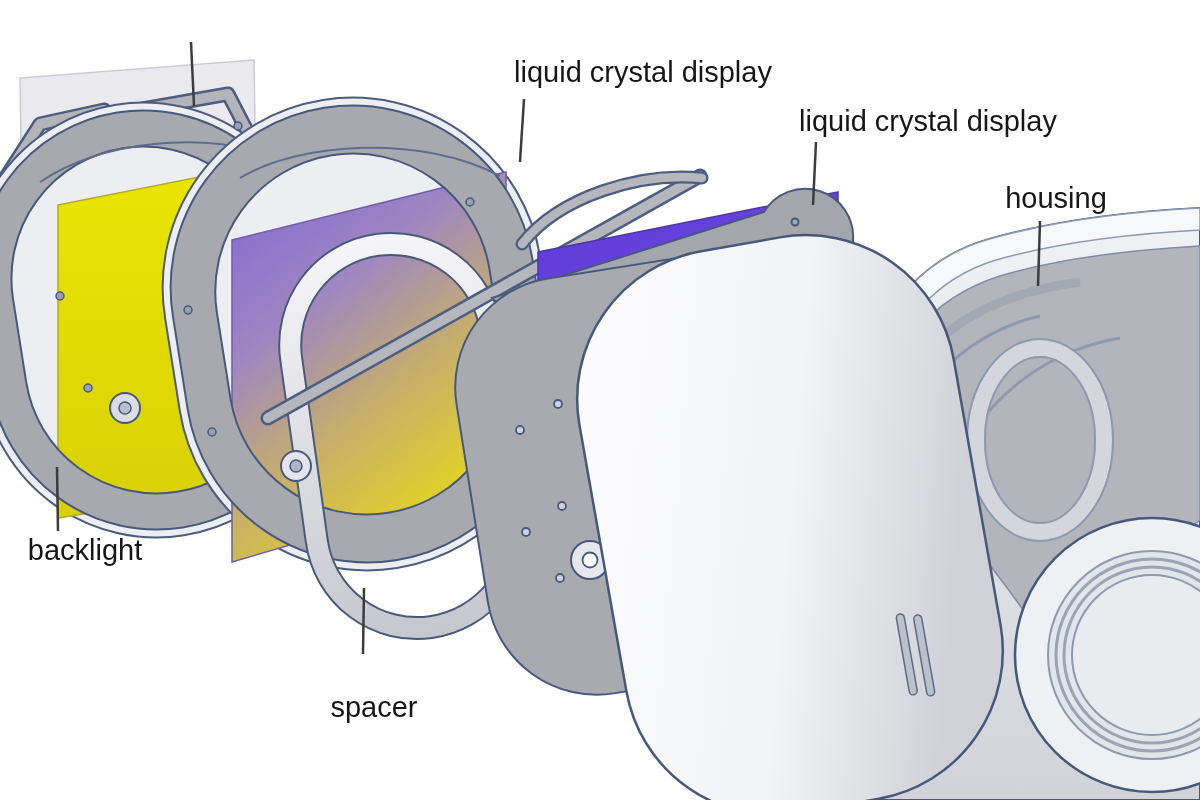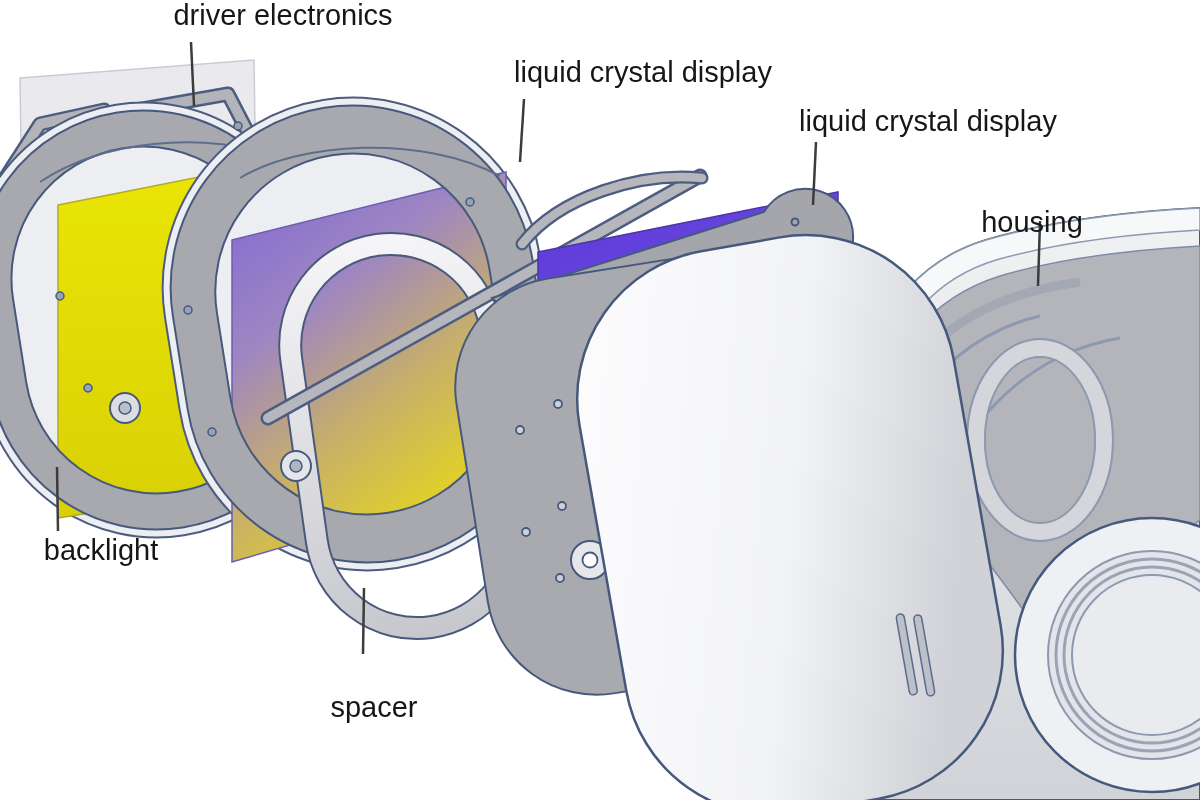--- a/index.html
+++ b/index.html
@@ -170,20 +170,19 @@
   <g style="stroke:var(--leader-line)" stroke-width="2.5" fill="none">
     <line x1="191" y1="42" x2="194" y2="106"></line>
     <line x1="524" y1="99" x2="520" y2="162"></line>
     <line x1="816" y1="142" x2="813" y2="205"></line>
     <line x1="1040" y1="221" x2="1038" y2="286"></line>
     <line x1="57" y1="467" x2="58" y2="531"></line>
     <line x1="364" y1="588" x2="363" y2="654"></line>
   </g>
 </svg>
 
-<div class="label" style="left:283px;top:0px;">driver electronics</div>
 <div class="label" style="left:643px;top:57px;">liquid crystal display</div>
 <div class="label" style="left:928px;top:106px;">liquid crystal display</div>
-<div class="label" style="left:1032px;top:183px;margin-top:24px;">housing</div>
-<div class="label" style="left:101px;top:535px;text-align:right;">backlight</div>
+<div class="label" style="left:1056px;top:183px;">housing</div>
+<div class="label" style="left:85px;top:535px;text-align:right;">backlight</div>
 <div class="label" style="left:374px;top:692px;">spacer</div>
 
 </div>
 
 </body></html>

